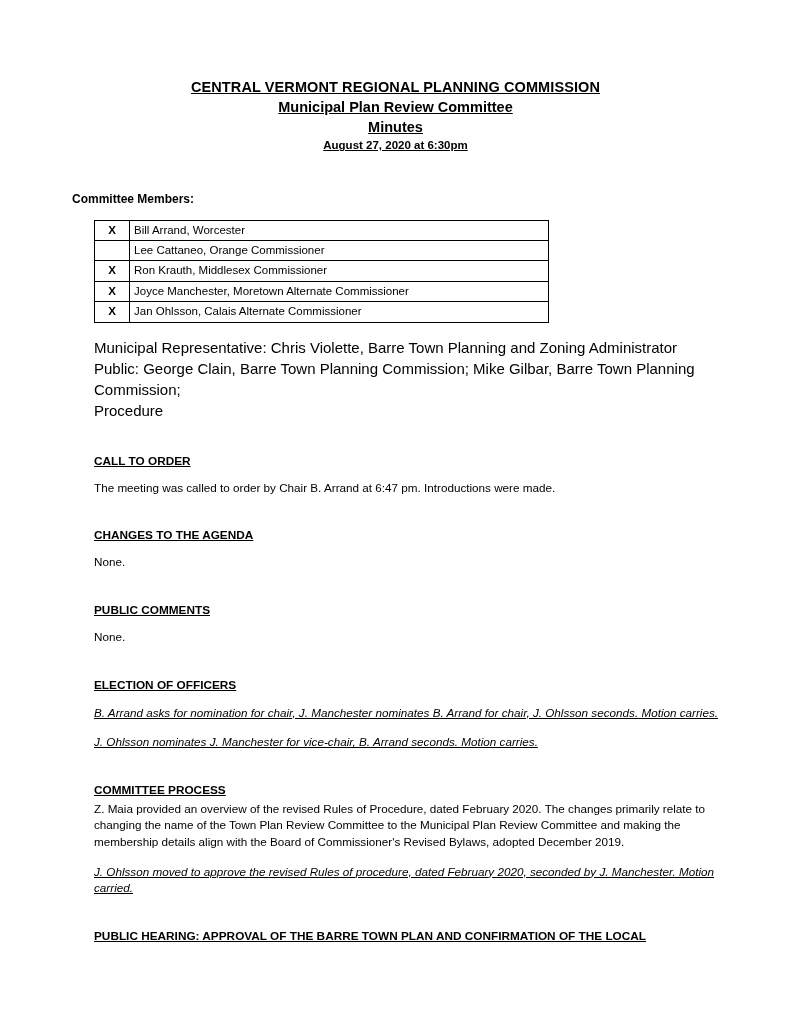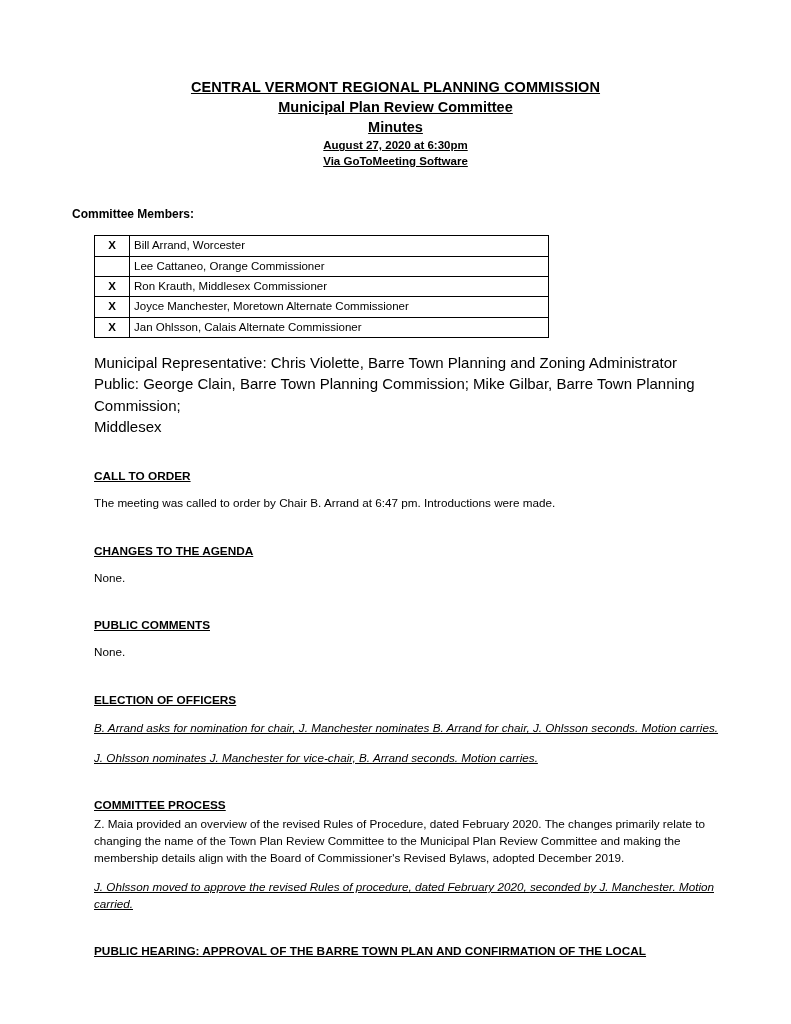--- a/index.html
+++ b/index.html
@@ -105,21 +105,20 @@
 </head>
 <body>
 
 <div class="page">
 
   <div class="title-block">
     <div class="doc-title">CENTRAL VERMONT REGIONAL PLANNING COMMISSION</div>
     <div class="doc-subtitle">Municipal Plan Review Committee</div>
     <div class="doc-kind">Minutes</div>
     <div class="doc-datetime">August 27, 2020 at 6:30pm</div>
-    <div class="doc-platform">Via GoToMeeting Software</div>
   </div>
 
   <div class="section-label">Committee Members:</div>
 
   <table class="members">
     <tbody>
       <tr>
         <td class="mark">X</td>
         <td>Bill Arrand, Worcester</td>
       </tr>
@@ -138,21 +137,21 @@
       <tr>
         <td class="mark">X</td>
         <td>Jan Ohlsson, Calais Alternate Commissioner</td>
       </tr>
     </tbody>
   </table>
 
   <div class="para-block">
     <span class="line">Municipal Representative: Chris Violette, Barre Town Planning and Zoning Administrator</span>
     <span class="line">Public: George Clain, Barre Town Planning Commission; Mike Gilbar, Barre Town Planning Commission;</span>
-    <span class="line">Middlesex</span>
+    <span class="line">Procedure</span>
   </div>
 
   <div class="body-section">
 
     <span class="head-ul">CALL TO ORDER</span>
     <div class="para">The meeting was called to order by Chair B. Arrand at 6:47 pm. Introductions were made.</div>
 
     <span class="head-ul">CHANGES TO THE AGENDA</span>
     <div class="para">None.</div>
 

